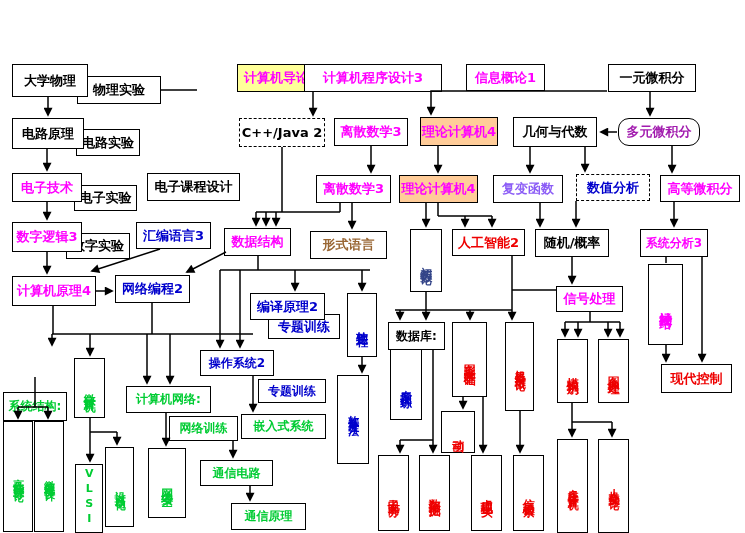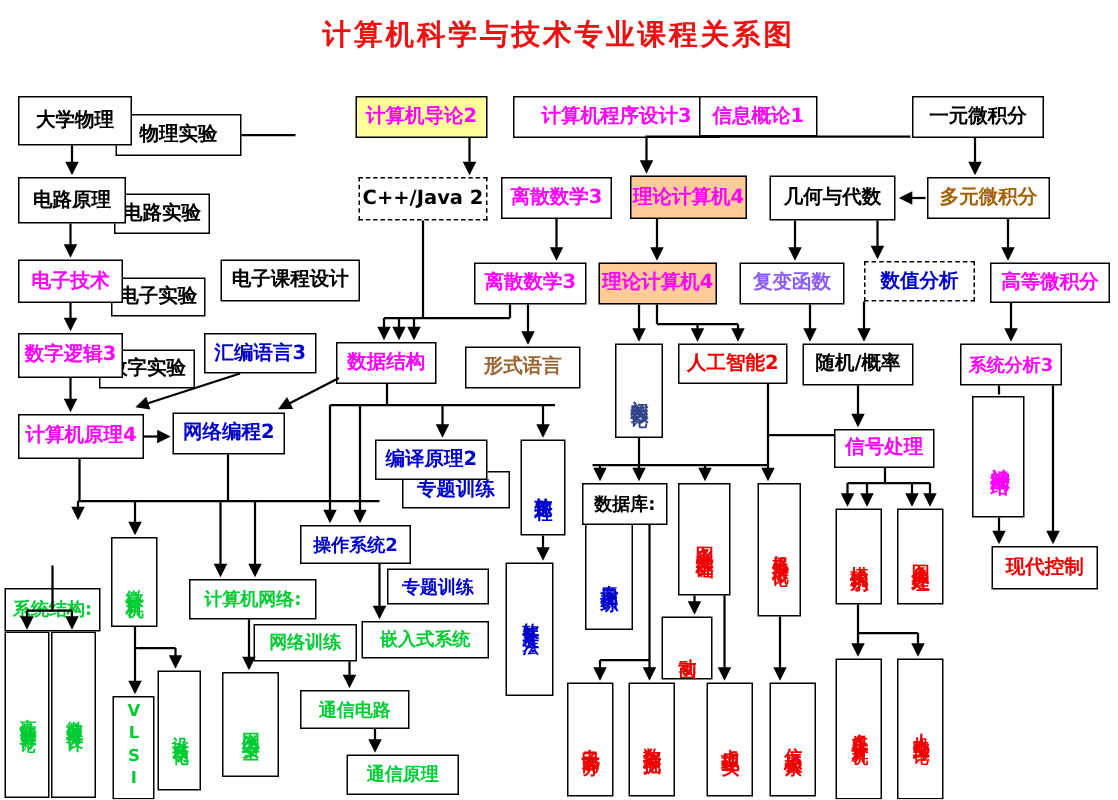--- a/index.html
+++ b/index.html
@@ -20,21 +20,20 @@
     writing-mode:vertical-rl;text-orientation:upright;letter-spacing:2px;white-space:normal;
   }
   .node.dashed{border-style:dashed;}
   .node.behind{z-index:1;}
   svg.edges{position:absolute;left:0;top:0;z-index:3;pointer-events:none;}
 </style>
 </head>
 <body>
 
 <div class="canvas">
-  <div class="page-title" style="color: rgb(238, 17, 17);">计算机科学与技术专业课程关系图</div>
   <svg class="edges" width="745" height="533">
       <defs>
         <marker id="arrow" viewBox="0 0 10 10" refX="8" refY="5" markerWidth="11" markerHeight="9" markerUnits="userSpaceOnUse" orient="auto">
           <path d="M0,0 L10,5 L0,10 Z" fill="#000000"></path>
         </marker>
       </defs>
       <polyline points="48,97 48,115" fill="none" stroke="#000000" stroke-width="1.5" marker-end="url(#arrow)"></polyline>
       <polyline points="161,90 197,90" fill="none" stroke="#000000" stroke-width="1.5"></polyline>
       <polyline points="313,92 313,115" fill="none" stroke="#000000" stroke-width="1.5" marker-end="url(#arrow)"></polyline>
       <polyline points="607,91 431,91 431,114" fill="none" stroke="#000000" stroke-width="1.5" marker-end="url(#arrow)"></polyline>
@@ -116,30 +115,30 @@
       <polyline points="18,407 18,418" fill="none" stroke="#000000" stroke-width="1.5" marker-end="url(#arrow)"></polyline>
       <polyline points="48,407 48,418" fill="none" stroke="#000000" stroke-width="1.5" marker-end="url(#arrow)"></polyline>
       <polyline points="90,418 90,461" fill="none" stroke="#000000" stroke-width="1.5" marker-end="url(#arrow)"></polyline>
       <polyline points="90,432 117,432" fill="none" stroke="#000000" stroke-width="1.5"></polyline>
       <polyline points="117,432 117,444" fill="none" stroke="#000000" stroke-width="1.5" marker-end="url(#arrow)"></polyline>
     </svg>
   <div id="nodes">
       <div class="node" style="left: 12px; top: 64px; width: 76px; height: 33px; color: rgb(0, 0, 0); background: rgb(255, 255, 255); font-size: 13px;">大学物理</div>
       <div class="node behind" style="left: 77px; top: 76px; width: 84px; height: 28px; color: rgb(0, 0, 0); background: rgb(255, 255, 255); font-size: 13px; text-align: center;">物理实验</div>
       <div class="node" style="left: 197px; top: 64px; width: 88px; height: 28px; color: rgb(255, 0, 255); background: rgb(255, 255, 153); font-size: 13px; margin-left: 40px;">计算机导论2</div>
-      <div class="node" style="left: 304px; top: 64px; width: 138px; height: 28px; color: rgb(255, 0, 255); background: rgb(255, 255, 255); font-size: 13px; margin-left: 38px;">计算机程序设计3</div>
+      <div class="node" style="left: 304px; top: 64px; width: 138px; height: 28px; color: rgb(255, 0, 255); background: rgb(255, 255, 255); font-size: 13px;">计算机程序设计3</div>
       <div class="node" style="left: 466px; top: 64px; width: 79px; height: 27px; color: rgb(255, 0, 255); background: rgb(255, 255, 255); font-size: 13px;">信息概论1</div>
       <div class="node" style="left: 608px; top: 64px; width: 88px; height: 28px; color: rgb(0, 0, 0); background: rgb(255, 255, 255); font-size: 13px;">一元微积分</div>
       <div class="node" style="left: 12px; top: 118px; width: 72px; height: 31px; color: rgb(0, 0, 0); background: rgb(255, 255, 255); font-size: 13px;">电路原理</div>
       <div class="node behind" style="left: 76px; top: 129px; width: 64px; height: 27px; color: rgb(0, 0, 0); background: rgb(255, 255, 255); font-size: 13px;">电路实验</div>
       <div class="node dashed" style="left: 239px; top: 118px; width: 86px; height: 29px; color: rgb(0, 0, 0); background: rgb(255, 255, 255); font-size: 13px;">C++/Java 2</div>
       <div class="node" style="left: 334px; top: 118px; width: 74px; height: 28px; color: rgb(255, 0, 255); background: rgb(255, 255, 255); font-size: 13px;">离散数学3</div>
       <div class="node" style="left: 420px; top: 117px; width: 78px; height: 29px; color: rgb(255, 0, 255); background: rgb(255, 204, 153); font-size: 13px;">理论计算机4</div>
       <div class="node" style="left: 513px; top: 117px; width: 84px; height: 30px; color: rgb(0, 0, 0); background: rgb(255, 255, 255); font-size: 13px;">几何与代数</div>
-      <div class="node" style="left: 618px; top: 118px; width: 82px; height: 28px; color: #a16207; background: rgb(255, 255, 255); font-size: 13px;">多元微积分</div>
+      <div class="node" style="left: 618px; top: 118px; width: 82px; height: 28px; color: #a21caf; background: rgb(255, 255, 255); font-size: 13px; border-radius: 11px;">多元微积分</div>
       <div class="node" style="left: 12px; top: 173px; width: 70px; height: 29px; color: rgb(255, 0, 255); background: rgb(255, 255, 255); font-size: 13px;">电子技术</div>
       <div class="node behind" style="left: 74px; top: 185px; width: 63px; height: 26px; color: rgb(0, 0, 0); background: rgb(255, 255, 255); font-size: 13px;">电子实验</div>
       <div class="node" style="left: 147px; top: 173px; width: 93px; height: 28px; color: rgb(0, 0, 0); background: rgb(255, 255, 255); font-size: 13px;">电子课程设计</div>
       <div class="node" style="left: 316px; top: 175px; width: 75px; height: 28px; color: rgb(255, 0, 255); background: rgb(255, 255, 255); font-size: 13px;">离散数学3</div>
       <div class="node" style="left: 399px; top: 175px; width: 79px; height: 28px; color: rgb(255, 0, 255); background: rgb(255, 204, 153); font-size: 13px;">理论计算机4</div>
       <div class="node" style="left: 493px; top: 175px; width: 70px; height: 28px; color: #8b5cf6; background: rgb(255, 255, 255); font-size: 13px;">复变函数</div>
       <div class="node dashed" style="left: 576px; top: 174px; width: 74px; height: 27px; color: rgb(0, 0, 204); background: rgb(255, 255, 255); font-size: 13px;">数值分析</div>
       <div class="node" style="left: 660px; top: 175px; width: 80px; height: 27px; color: rgb(255, 0, 255); background: rgb(255, 255, 255); font-size: 13px;">高等微积分</div>
       <div class="node" style="left: 12px; top: 222px; width: 70px; height: 30px; color: rgb(255, 0, 255); background: rgb(255, 255, 255); font-size: 13px;">数字逻辑3</div>
       <div class="node behind" style="left: 66px; top: 233px; width: 64px; height: 26px; color: rgb(0, 0, 0); background: rgb(255, 255, 255); font-size: 13px;">数字实验</div>

